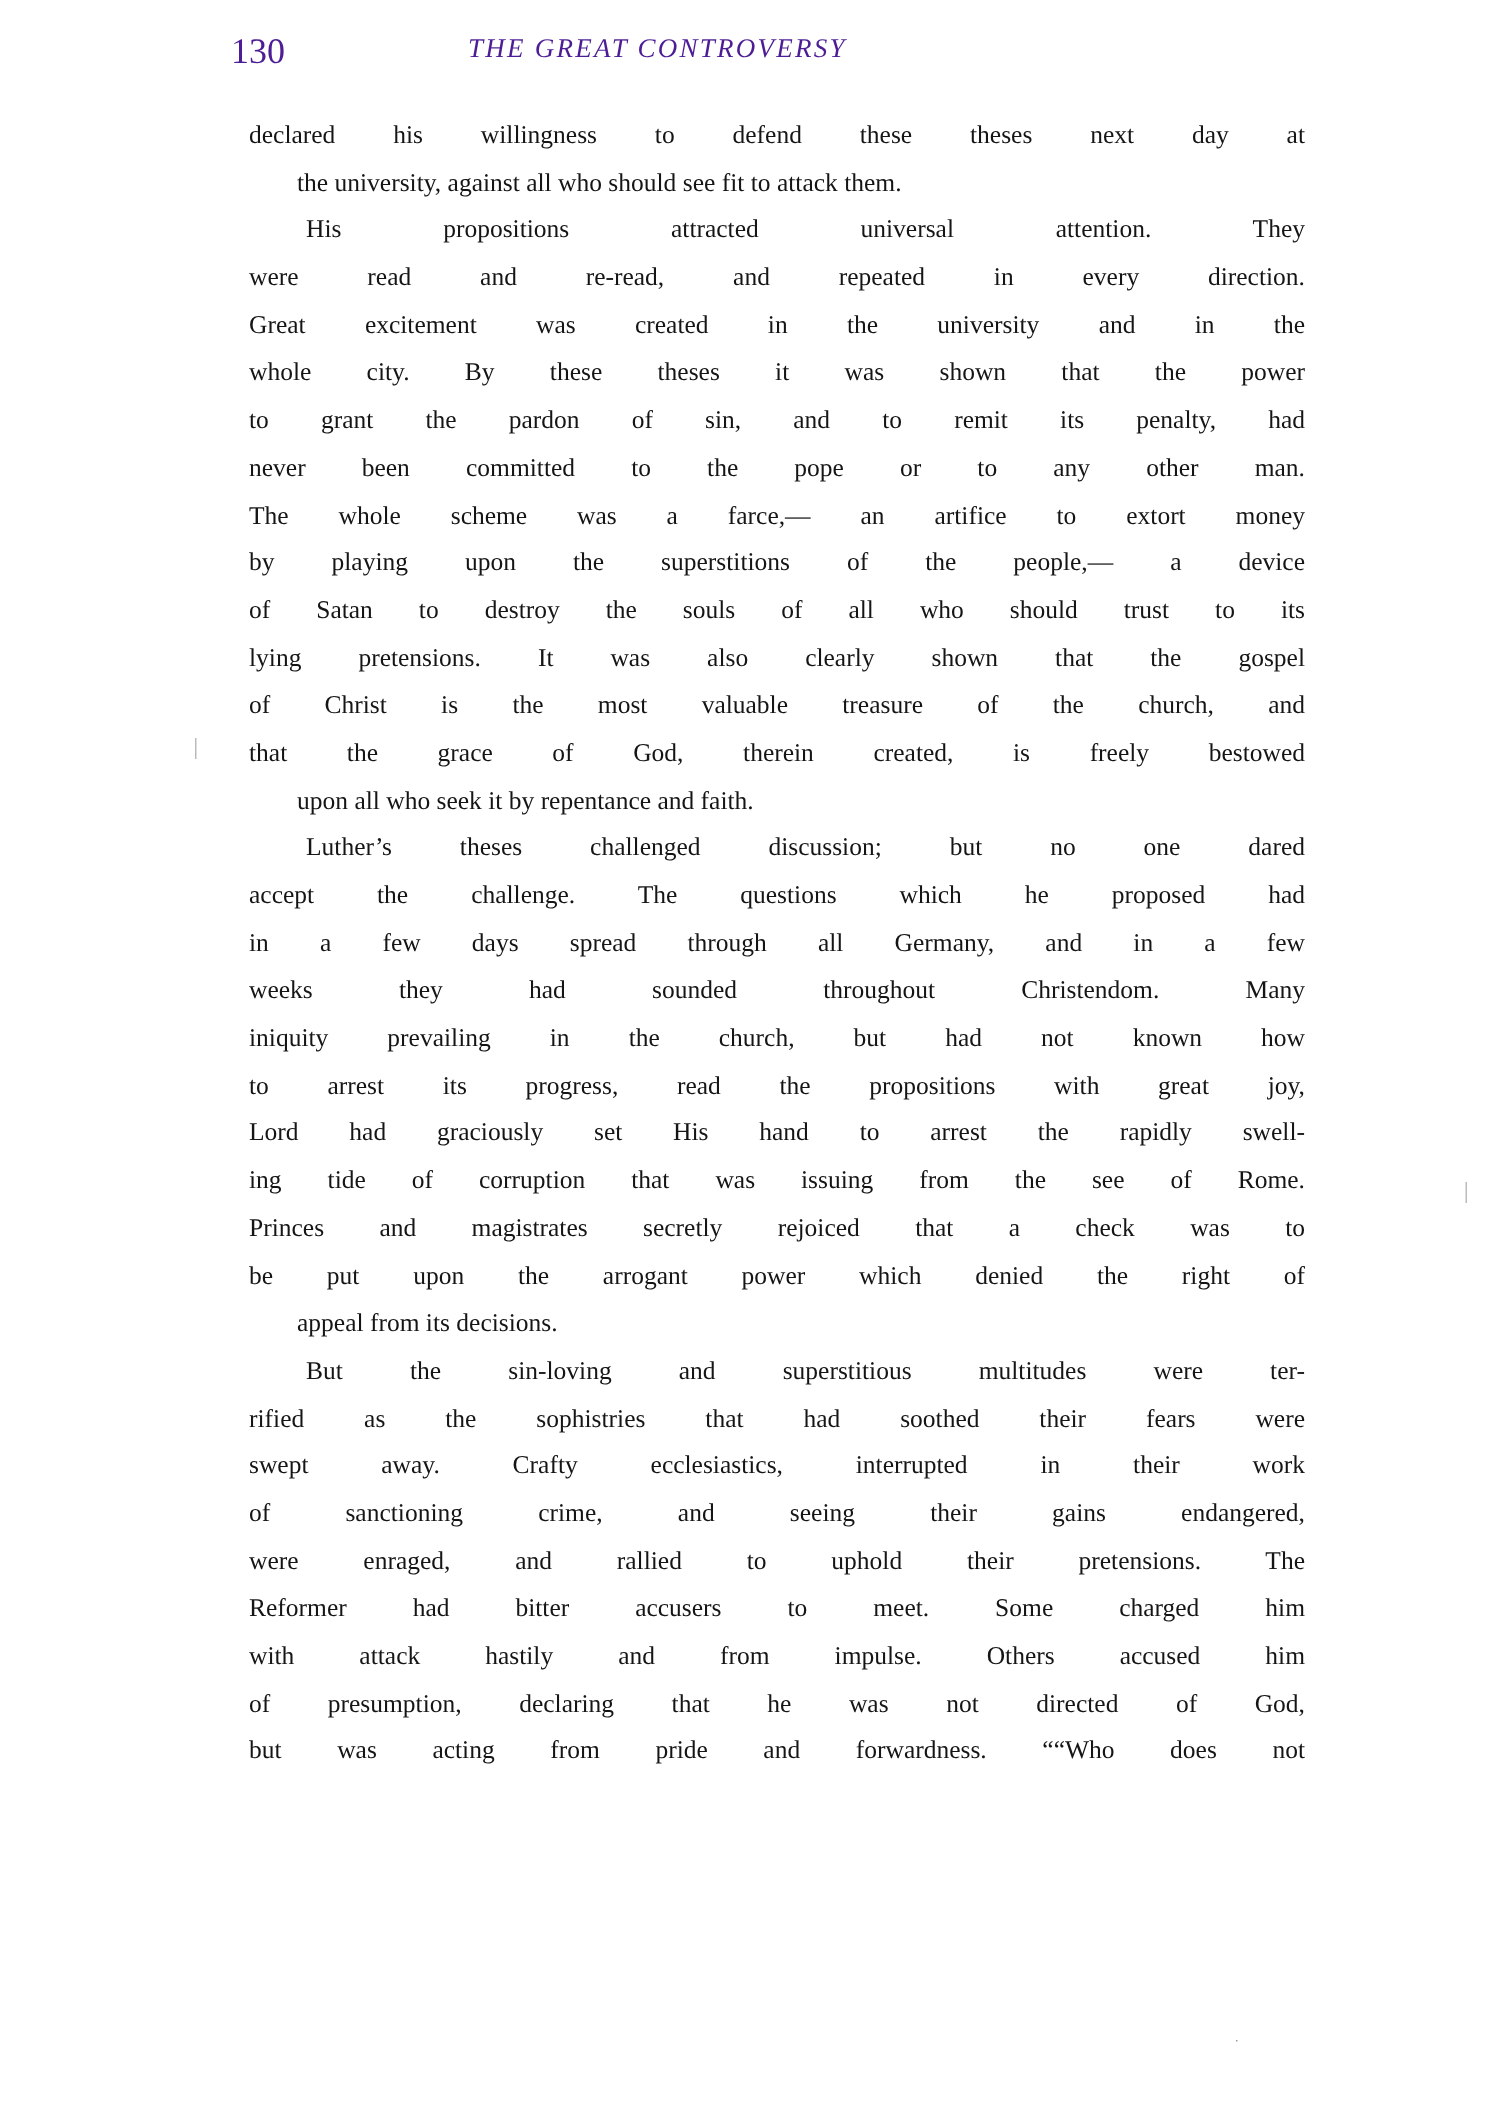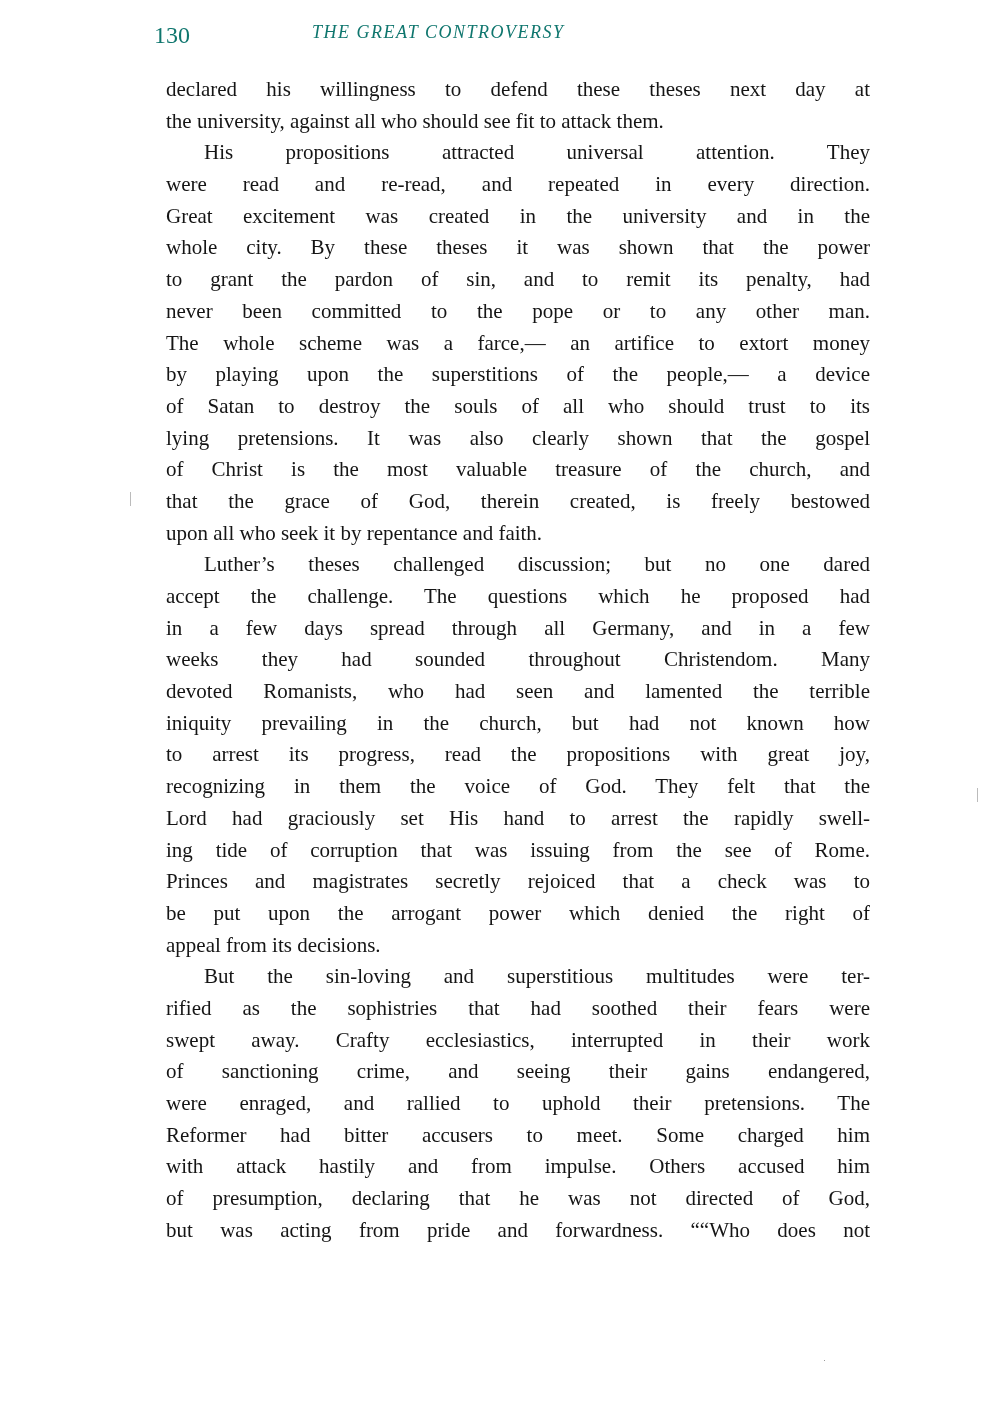--- a/index.html
+++ b/index.html
@@ -1,23 +1,23 @@
 <!DOCTYPE html>
 <html><head>
 <meta charset="utf-8">
 <style>
   html, body { margin: 0; padding: 0; background: #ffffff; }
   body { width: 1000px; height: 1410px; position: relative; overflow: hidden; }
   .page { position: absolute; left: 0; top: 0; width: 1000px; height: 1410px; background: #fff; }
-  .header { position: absolute; top: 22px; left: 154px; width: 720px; height: 32px; font-family: "Liberation Serif", serif; color: #0f766e; }
+  .header { position: absolute; top: 22px; left: 154px; width: 720px; height: 32px; font-family: "Liberation Serif", serif; color: #4c1d95; }
   .page-number { position: absolute; left: 0; top: 0; font-size: 24px; }
   .running-title { position: absolute; left: 158px; top: 0; font-size: 18px; font-style: italic; letter-spacing: 1.5px; }
-  .body-text { position: absolute; left: 166px; top: 74px; width: 704px; font-family: "Liberation Serif", serif; font-size: 21px; color: #151515; }
+  .body-text { position: absolute; left: 166px; top: 74px; width: 704px; font-family: "Liberation Serif", serif; font-size: 17px; color: #151515; }
   .line { height: 31.7px; line-height: 31.7px; text-align: justify; text-align-last: justify; white-space: nowrap; overflow: visible; }
-  .line.last { text-align-last: left; }
+  .line.last { text-align-last: left; margin-left: 32px; }
   .line.indent { padding-left: 38px; }
   .speck { position: absolute; background: #777; width: 2px; height: 2px; }
 </style>
 </head>
 <body>
 
 <div class="page">
   <div class="header">
     <span class="page-number">130</span>
     <span class="running-title">THE GREAT CONTROVERSY</span>
@@ -41,24 +41,22 @@
         <div class="line">lying pretensions. It was also clearly shown that the gospel</div>
         <div class="line">of Christ is the most valuable treasure of the church, and</div>
         <div class="line">that the grace of God, therein created, is freely bestowed</div>
         <div class="line last">upon all who seek it by repentance and faith.</div>
       </div>
       <div>
         <div class="line indent">Luther’s theses challenged discussion; but no one dared</div>
         <div class="line">accept the challenge. The questions which he proposed had</div>
         <div class="line">in a few days spread through all Germany, and in a few</div>
         <div class="line">weeks they had sounded throughout Christendom. Many</div>
-        <div class="line">devoted Romanists, who had seen and lamented the terrible</div>
         <div class="line">iniquity prevailing in the church, but had not known how</div>
         <div class="line">to arrest its progress, read the propositions with great joy,</div>
-        <div class="line">recognizing in them the voice of God. They felt that the</div>
         <div class="line">Lord had graciously set His hand to arrest the rapidly swell-</div>
         <div class="line">ing tide of corruption that was issuing from the see of Rome.</div>
         <div class="line">Princes and magistrates secretly rejoiced that a check was to</div>
         <div class="line">be put upon the arrogant power which denied the right of</div>
         <div class="line last">appeal from its decisions.</div>
       </div>
       <div>
         <div class="line indent">But the sin-loving and superstitious multitudes were ter-</div>
         <div class="line">rified as the sophistries that had soothed their fears were</div>
         <div class="line">swept away. Crafty ecclesiastics, interrupted in their work</div>

